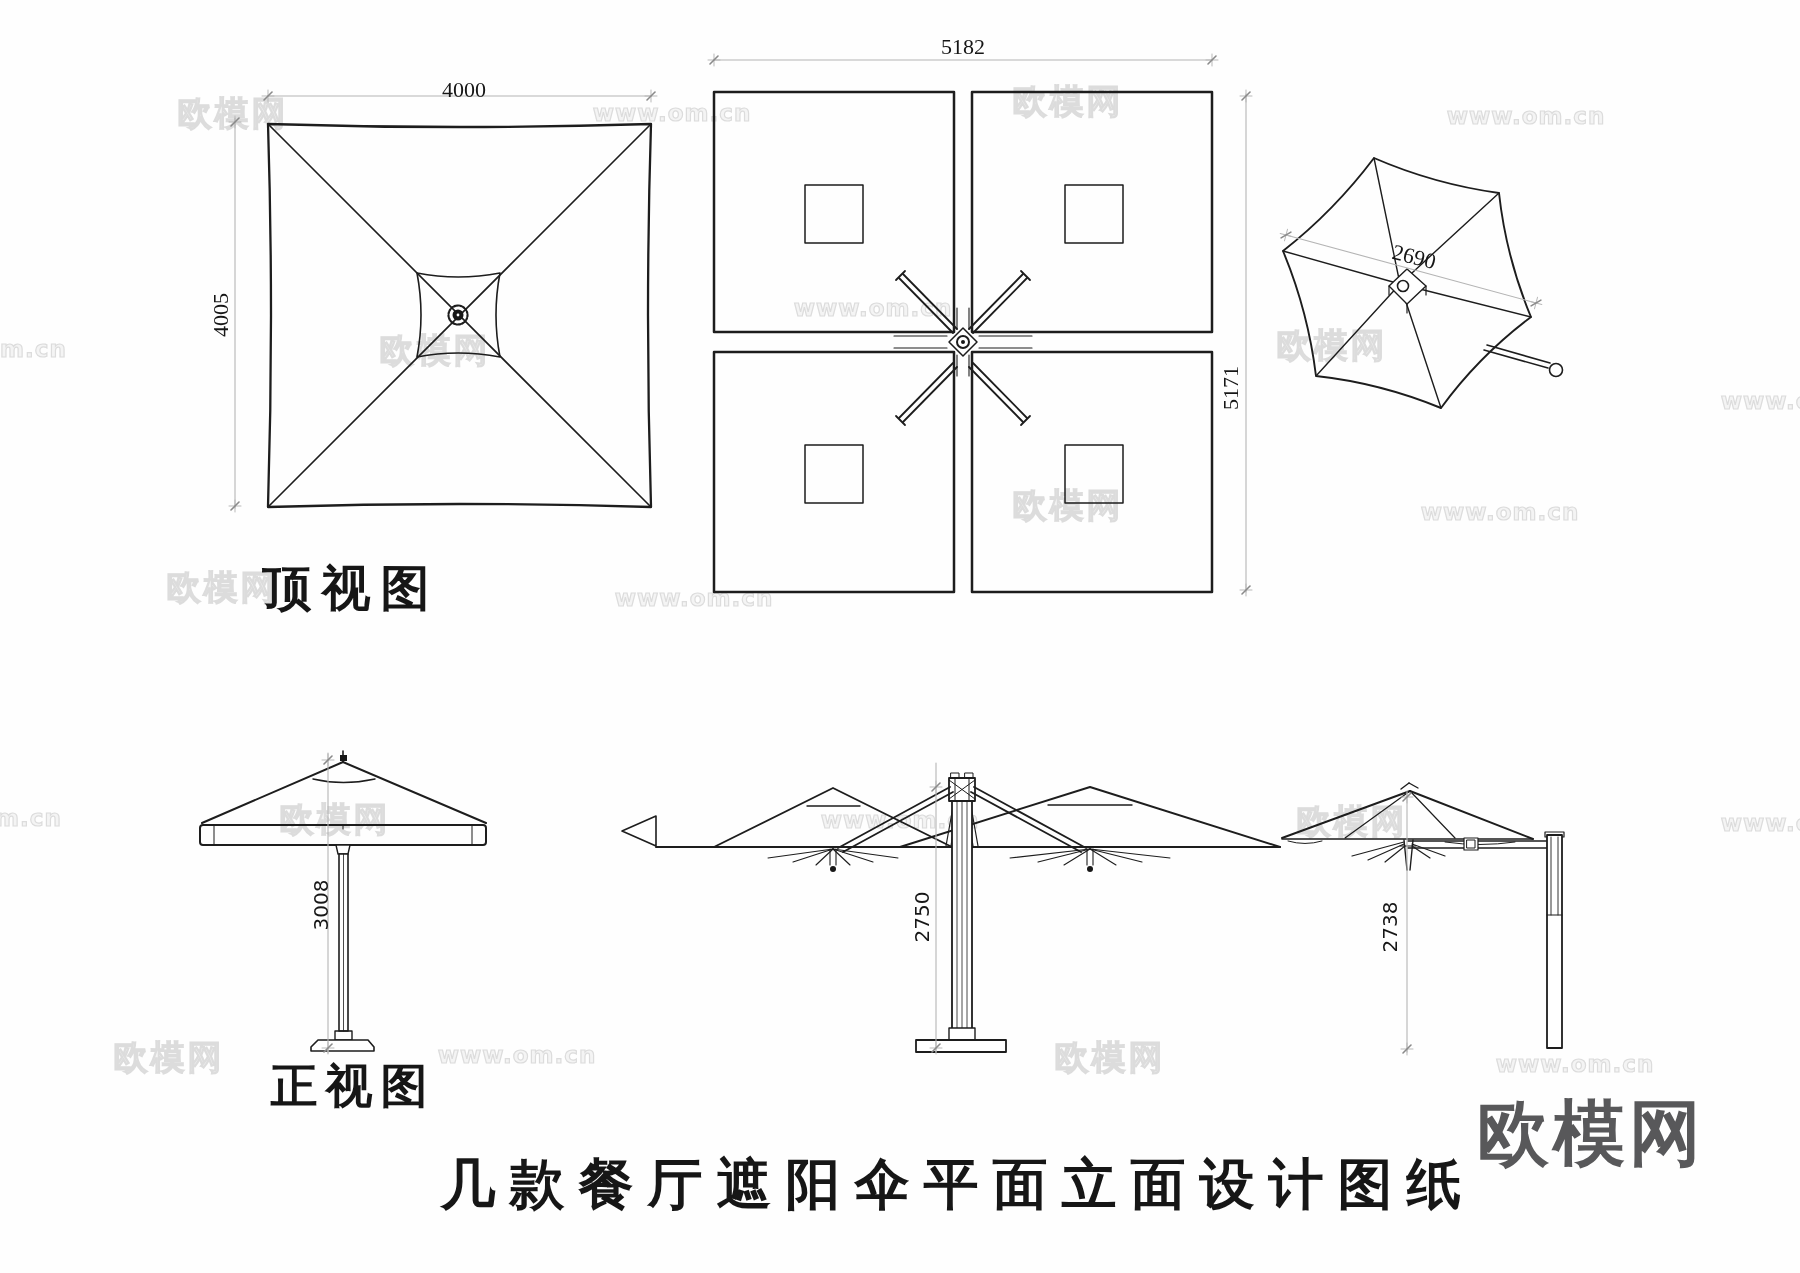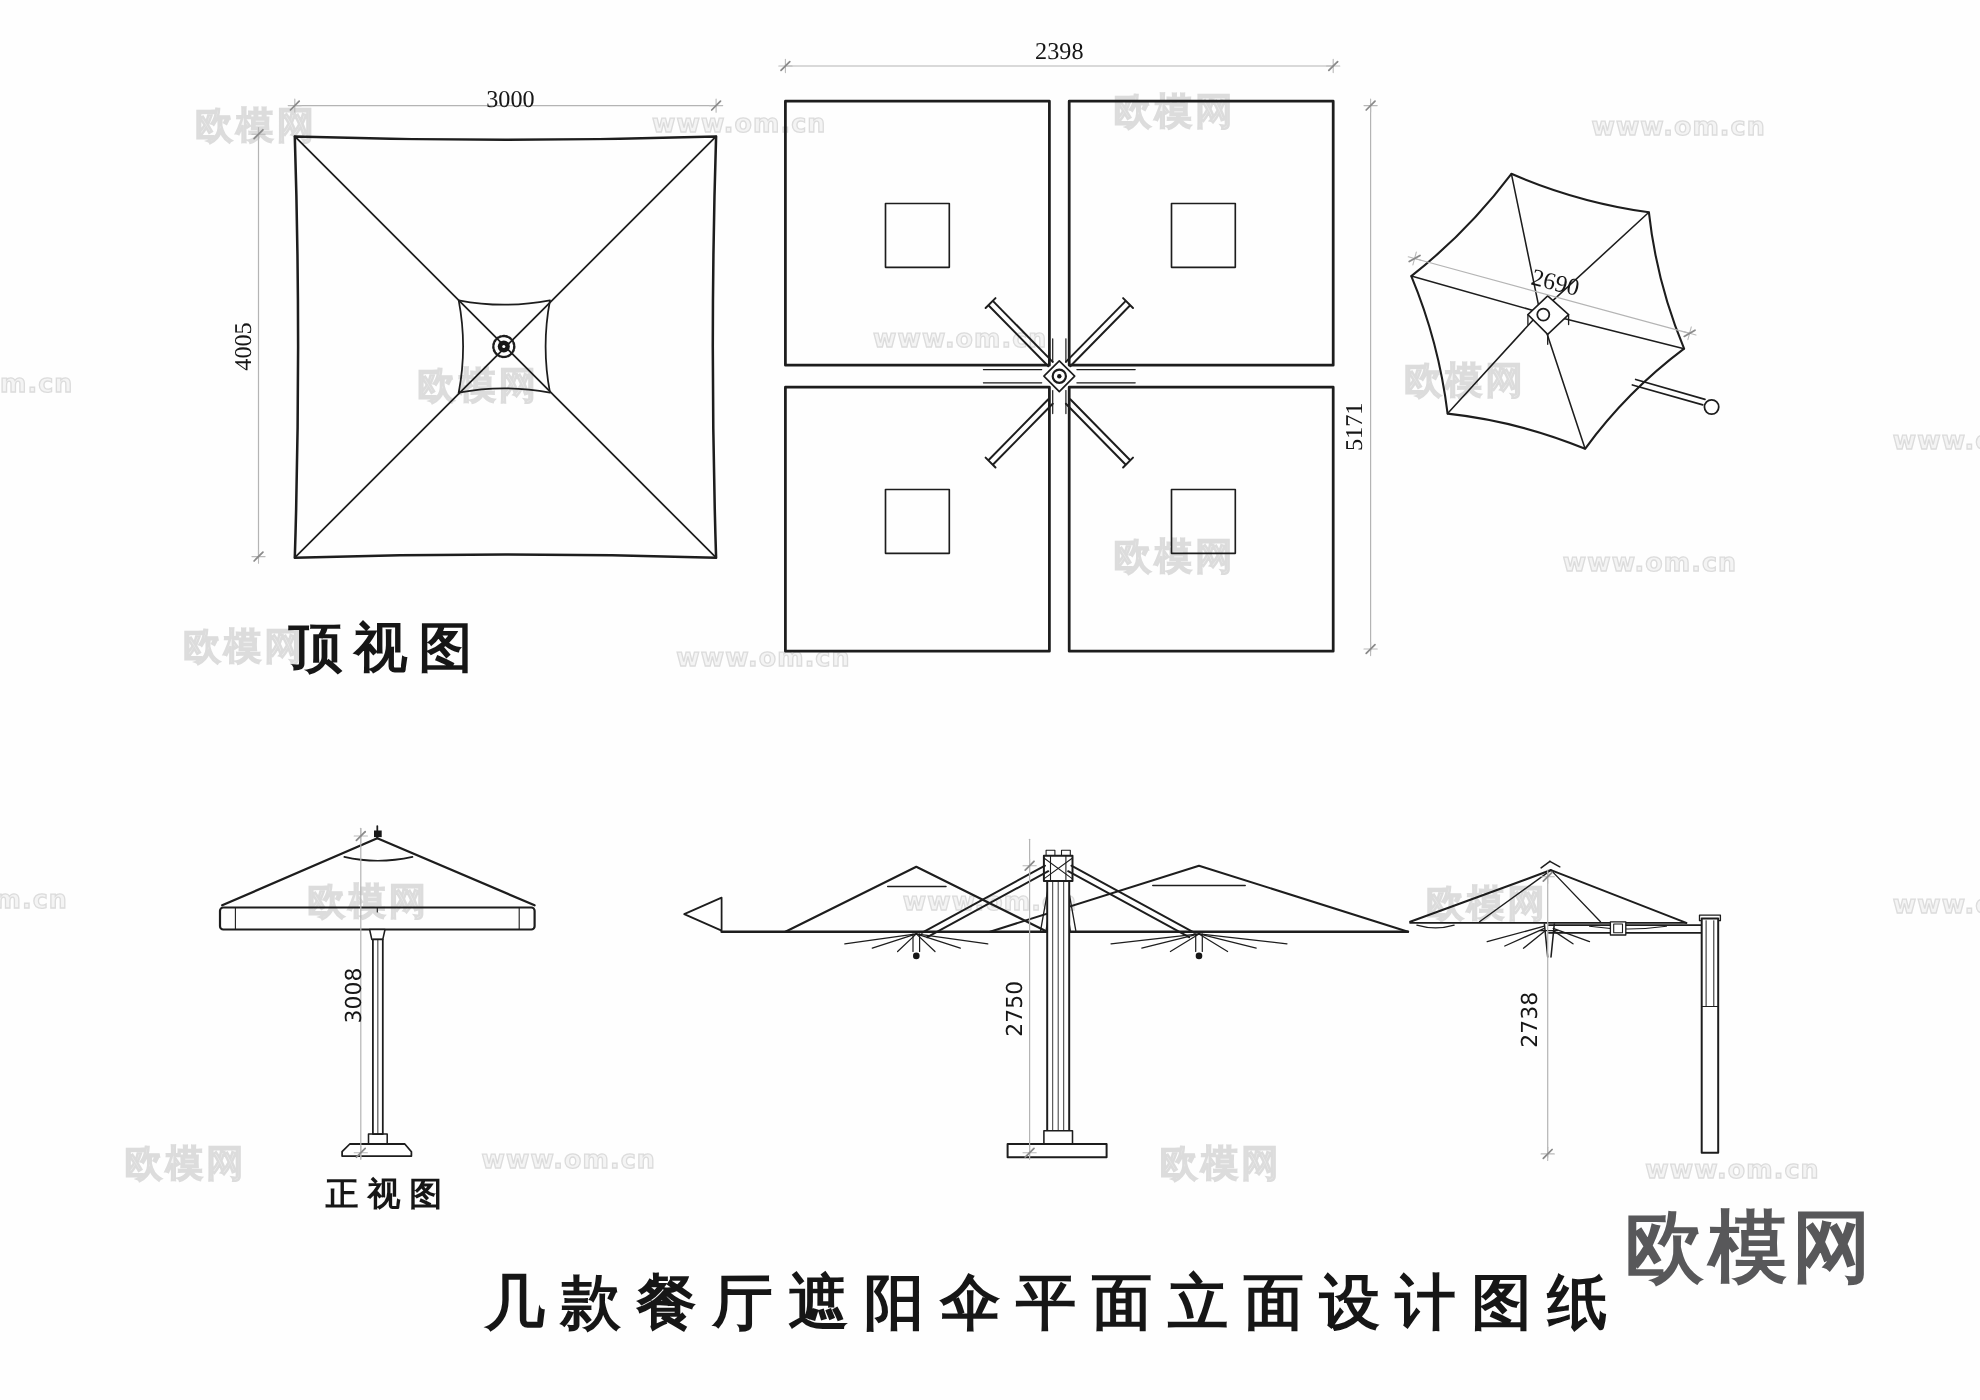--- a/index.html
+++ b/index.html
@@ -18,21 +18,21 @@
   svg.cad{position:absolute;left:0;top:0;z-index:2;}
   
   .txt{position:absolute;transform:translate(-50%,-50%);white-space:nowrap;
        color:#161616;z-index:3;}
   .dim{font-family:"Liberation Serif","DejaVu Serif",serif;font-size:22px;}
   .dims{font-family:"DejaVu Sans",sans-serif;font-size:20px;}
   .rot{transform:translate(-50%,-50%) rotate(-90deg);}
   .rot14{transform:translate(-50%,-50%) rotate(14deg);}
   .viewlabel{font-family:"DejaVu Serif","Liberation Serif",serif;font-weight:600;}
   .lbl-top{font-size:49px;letter-spacing:10px;}
-  .lbl-front{font-size:30px;letter-spacing:8px;font-family:Liberation Serif, serif;}
+  .lbl-front{font-size:47px;letter-spacing:8px;font-family:Liberation Serif, serif;}
   .doctitle{font-family:"DejaVu Serif","Liberation Serif",serif;font-weight:600;
             font-size:55px;letter-spacing:14px;}
   .biglogo{position:absolute;z-index:3;color:#58585a;font-weight:bold;
            font-size:72px;letter-spacing:4px;white-space:nowrap;
            font-family:"DejaVu Sans",sans-serif;}
 </style>
 </head>
 <body>
 
 <div class="layer">
@@ -273,23 +273,23 @@
     <rect x="1547" y="835" width="15" height="213" fill="#ffffff" stroke-width="1.8"></rect>
     <line x1="1551" y1="837" x2="1551" y2="915" stroke-width="0.9"></line>
     <line x1="1558" y1="837" x2="1558" y2="915" stroke-width="0.9"></line>
     <line x1="1547" y1="915" x2="1562" y2="915" stroke-width="1"></line>
     <line x1="1407" y1="793" x2="1407" y2="1052" stroke="#b4b4b4" stroke-width="1.1"></line>
   </g>
   <use href="#tick" transform="translate(1407,797)"></use>
     <use href="#tick" transform="translate(1407,1049)"></use>
 </svg>
 
-<div class="txt dim" style="left:464px;top:90px">3000</div>
+<div class="txt dim" style="left:464px;top:90px">4000</div>
 <div class="txt dim rot" style="left:221px;top:315px">4005</div>
-<div class="txt dim" style="left:963px;top:47px">2398</div>
+<div class="txt dim" style="left:963px;top:47px">5182</div>
 <div class="txt dim rot" style="left:1231px;top:388px">5171</div>
 <div class="txt dim rot14" style="left:1414px;top:257px">2690</div>
 <div class="txt dims rot" style="left:321px;top:905px">3008</div>
 <div class="txt dims rot" style="left:922px;top:917px">2750</div>
 <div class="txt dims rot" style="left:1390px;top:927px">2738</div>
 
 <div class="txt viewlabel lbl-top" style="left:351px;top:589px">顶视图</div>
 <div class="txt viewlabel lbl-front" style="left:353px;top:1086px">正视图</div>
 <div class="txt doctitle" style="left:958px;top:1185px">几款餐厅遮阳伞平面立面设计图纸</div>
 <div class="biglogo" style="left:1477px;top:1086px">欧模网</div>

